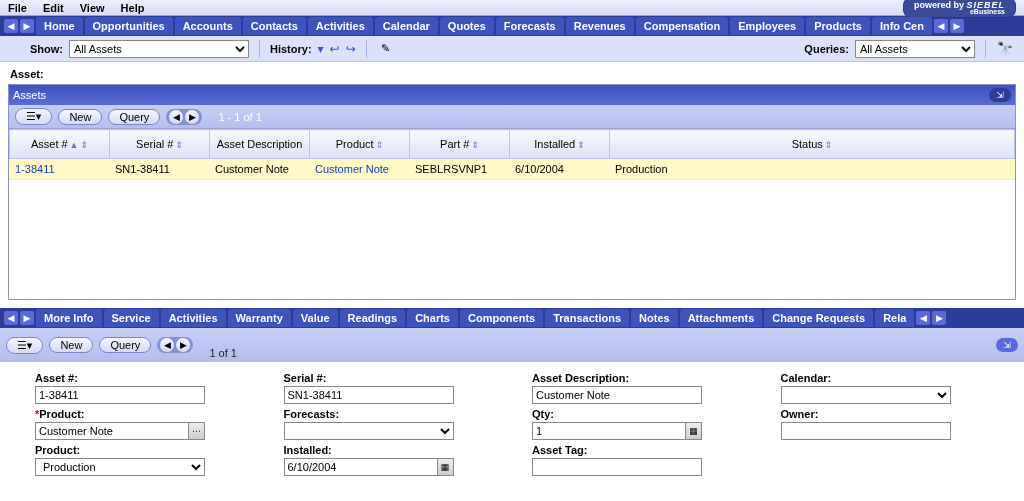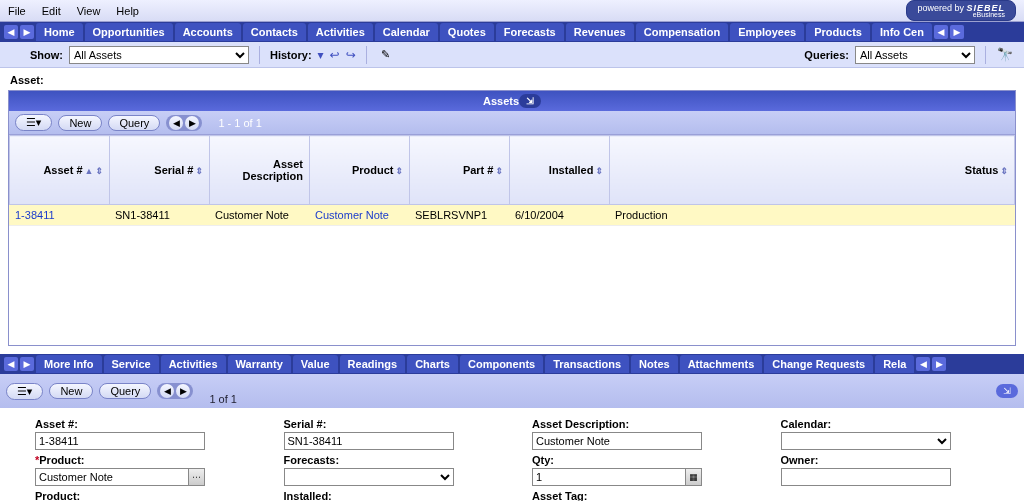--- a/index.html
+++ b/index.html
@@ -1,18 +1,18 @@
 <!DOCTYPE html>
 <html><head>
 <meta charset="utf-8">
 <style>
 * { box-sizing: border-box; margin: 0; padding: 0; }
 body { font-family: Arial, sans-serif; font-size: 11px; background: #fff; color: #000; width: 1024px; }
 
-.menubar { background: linear-gradient(#eef0ff, #d8dcf5); border-bottom: 1px solid #9ba0d0; height: 22px; display: flex; align-items: center; padding: 0 8px; justify-content: space-between; }
+.menubar { background: linear-gradient(#eef0ff, #d8dcf5); border-bottom: 1px solid #9ba0d0; height: 16px; display: flex; align-items: center; padding: 0 8px; justify-content: space-between; font-weight: bold; }
 .menubar .menu-left { display: flex; gap: 16px; }
 .menubar .menu-item { cursor: pointer; }
 .siebel-badge { background: #3a4a9a; color: #fff; font-size: 9px; padding: 2px 10px; border-radius: 8px; border: 1px solid #2a3a8a; }
 .siebel-badge b { font-style: italic; letter-spacing: 1px; }
 .siebel-sub { font-size: 7px; text-align: right; display: block; line-height: 0.6; }
 
 .nav-tabs { background: #2b3c9a; display: flex; align-items: center; height: 20px; padding: 0 4px; gap: 2px; overflow: hidden; }
 .nav-arrow { background: #5a6adc; color: #fff; width: 14px; height: 14px; display:flex; align-items:center; justify-content:center; font-size:9px; border-radius:2px; cursor:pointer; flex-shrink:0;}
 .nav-tab { background: #3e52c0; color: #fff; padding: 3px 8px; font-weight: bold; border-radius: 3px 3px 0 0; cursor: pointer; white-space: nowrap; flex-shrink:0;}
 
@@ -21,32 +21,32 @@
 .showbar label { font-weight: bold; }
 .showbar select { font-size: 11px; width: 180px; height: 18px; background:#fff; border:1px solid #888;}
 .showbar .sep { width:1px; height:18px; background:#aab0e0; margin:0 4px;}
 .hist-arrow { color: #4050c0; font-size: 12px; cursor:pointer; }
 .icon-btn { width:18px; height:16px; display:inline-flex; align-items:center; justify-content:center; cursor:pointer; }
 .binoc { font-size: 13px;}
 
 .asset-label { padding: 6px 10px 2px 10px; font-weight:bold; }
 
 .panel-wrap { margin: 2px 8px 0 8px; border: 1px solid #8a90cc; }
-.panel-titlebar { background: linear-gradient(#3e52c0,#5a6adc); color: #fff; font-weight: bold; padding: 3px 12px; display:flex; align-items:center; justify-content:center;}
+.panel-titlebar { background: linear-gradient(#3e52c0,#5a6adc); color: #fff; font-weight: normal; padding: 3px 4px; display:flex; align-items:center; justify-content:space-between;}
 .panel-titlebar .right-ico { background:#2b3c9a; border-radius:8px; width:22px; height:14px; display:flex; align-items:center; justify-content:center; font-size:9px;}
 
 .toolbar { background: linear-gradient(#c7cef6,#b4bdee); padding: 3px 6px; display:flex; align-items:center; gap:6px; border-bottom:1px solid #9aa0d8;}
 .pill-btn { background: linear-gradient(#f4f6ff,#d4daf4); border:1px solid #7a84c8; border-radius: 10px; padding: 1px 10px; font-size:11px; cursor:pointer; }
 .nav-pill { background:#8790d0; border-radius:10px; padding:1px 3px; display:flex; gap:2px;}
 .nav-pill span { background: linear-gradient(#f4f6ff,#d4daf4); border-radius:50%; width:14px; height:14px; display:flex; align-items:center; justify-content:center; font-size:9px; cursor:pointer;}
 .record-count { color:#fff; font-weight:normal; margin-left:10px;}
 
 .grid { background:#fff; }
 .grid table { width:100%; border-collapse: collapse; table-layout:fixed;}
-.grid th { background: linear-gradient(#f6f7fe,#dfe3f8); border:1px solid #c0c5e8; text-align:right; padding: 22px 6px; font-weight:bold; position:relative;}
+.grid th { background: linear-gradient(#f6f7fe,#dfe3f8); border:1px solid #c0c5e8; text-align:center; padding: 8px 6px; font-weight:normal; position:relative;}
 .sort-ind { color:#6a74c0; font-size:9px; margin-left:2px;}
 .grid td { padding: 4px 6px; border-bottom:1px solid #eee;}
 .row-sel { background: #fff9c4 !important; }
 .link-cell { color: #1a3bcc; }
 .asset-link { color: #1a3bcc; }
 .grid-body { height: 140px; overflow-y:auto;}
 
 .sub-tabs { background:#2b3c9a; display:flex; align-items:center; height:20px; padding:0 4px; gap:2px; overflow:hidden; margin-top:8px;}
 
 .form-area { padding: 10px 35px; display:grid; grid-template-columns: repeat(4, 1fr); gap: 4px 40px;}

